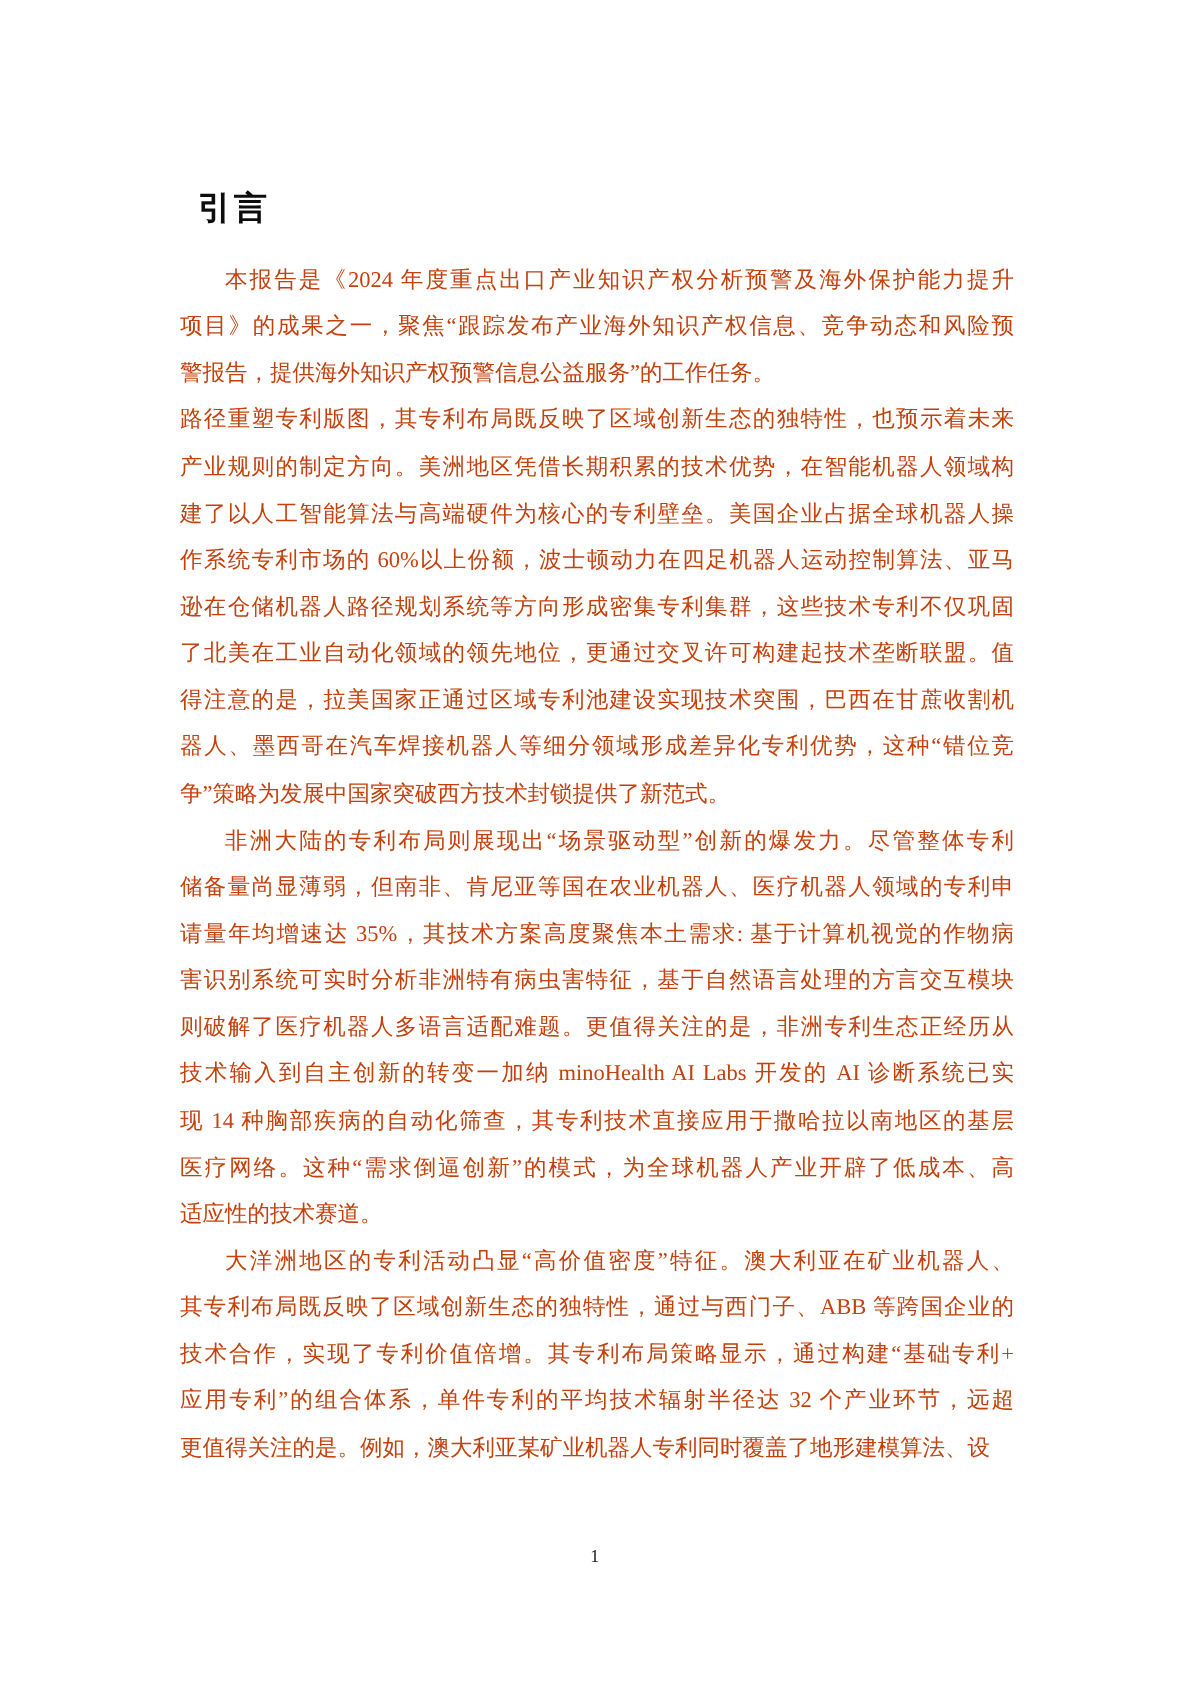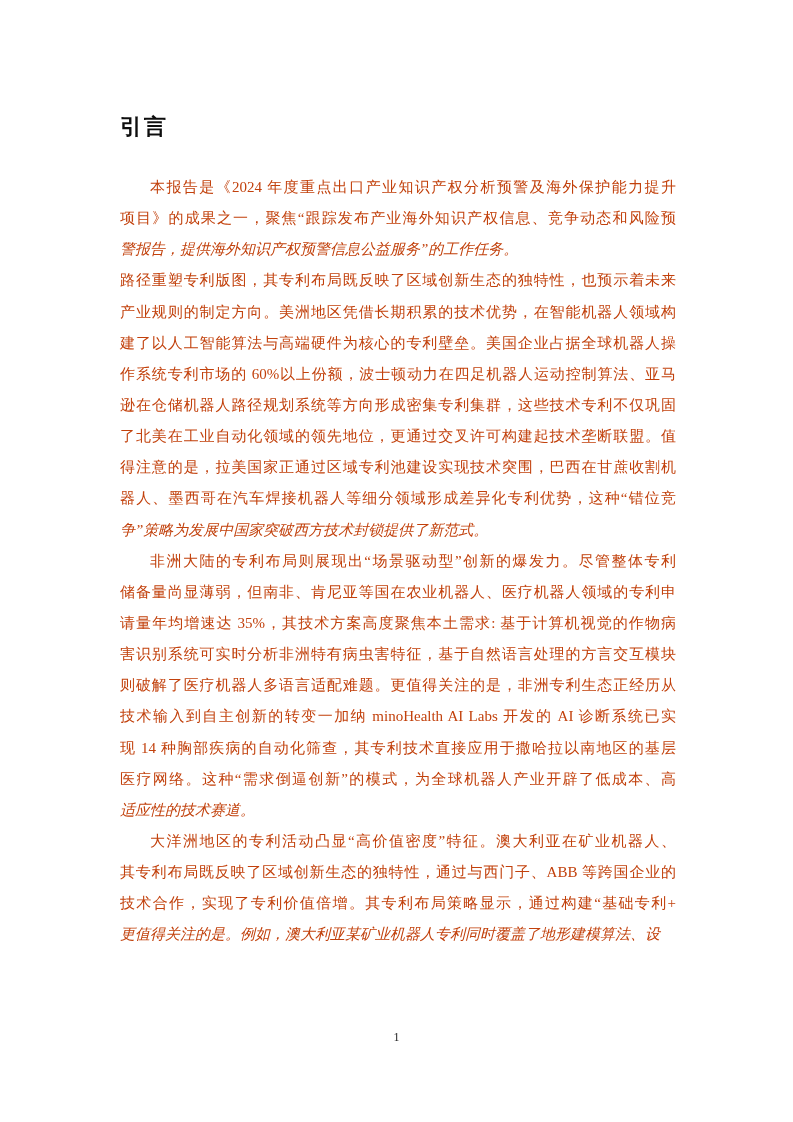--- a/index.html
+++ b/index.html
@@ -12,21 +12,21 @@
     width: 793px;
     height: 1122px;
     background: #ffffff;
     overflow: hidden;
     font-family: "Liberation Serif", "DejaVu Serif", serif;
   }
   .title {
     position: absolute;
     left: 120px;
     top: 112px;
-    margin: 0;
+    margin: 12px;
     font-size: 22px;
     line-height: 30px;
     font-weight: 700;
     letter-spacing: 2px;
     color: #0d0d0d;
     font-family: "Liberation Serif", "DejaVu Serif", serif;
   }
   .content {
     position: absolute;
     left: 120px;
@@ -44,21 +44,20 @@
     line-height: 31.15px;
     text-align: justify;
     text-align-last: justify;
     color: #c2410c;
   }
   .line.first {
     text-indent: 2em;
   }
   .line.para-end {
     text-align-last: left;
-    font-style: italic;
   }
   .footer {
     position: absolute;
     left: 0;
     top: 1030px;
     width: 793px;
     text-align: center;
     font-size: 12px;
     color: #222222;
   }
@@ -93,17 +92,18 @@
         <div class="line">则破解了医疗机器人多语言适配难题。更值得关注的是，非洲专利生态正经历从</div>
         <div class="line">技术输入到自主创新的转变一加纳 minoHealth AI Labs 开发的 AI 诊断系统已实</div>
         <div class="line">现 14 种胸部疾病的自动化筛查，其专利技术直接应用于撒哈拉以南地区的基层</div>
         <div class="line">医疗网络。这种“需求倒逼创新”的模式，为全球机器人产业开辟了低成本、高</div>
         <div class="line para-end">适应性的技术赛道。</div>
       </div>
       <div class="paragraph">
         <div class="line first">大洋洲地区的专利活动凸显“高价值密度”特征。澳大利亚在矿业机器人、</div>
         <div class="line">其专利布局既反映了区域创新生态的独特性，通过与西门子、ABB 等跨国企业的</div>
         <div class="line">技术合作，实现了专利价值倍增。其专利布局策略显示，通过构建“基础专利+</div>
+        <div class="line">应用专利”的组合体系，单件专利的平均技术辐射半径达 32 个产业环节，远超</div>
         <div class="line para-end">更值得关注的是。例如，澳大利亚某矿业机器人专利同时覆盖了地形建模算法、设</div>
       </div>
     </div>
   <div class="footer">1</div>
 </div>
 
 </body></html>

